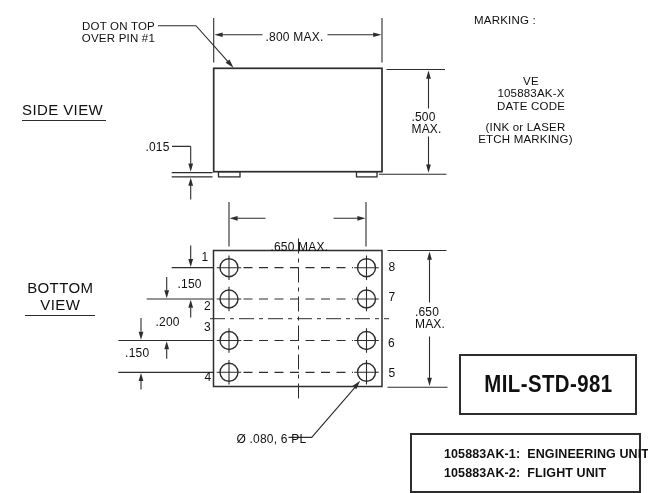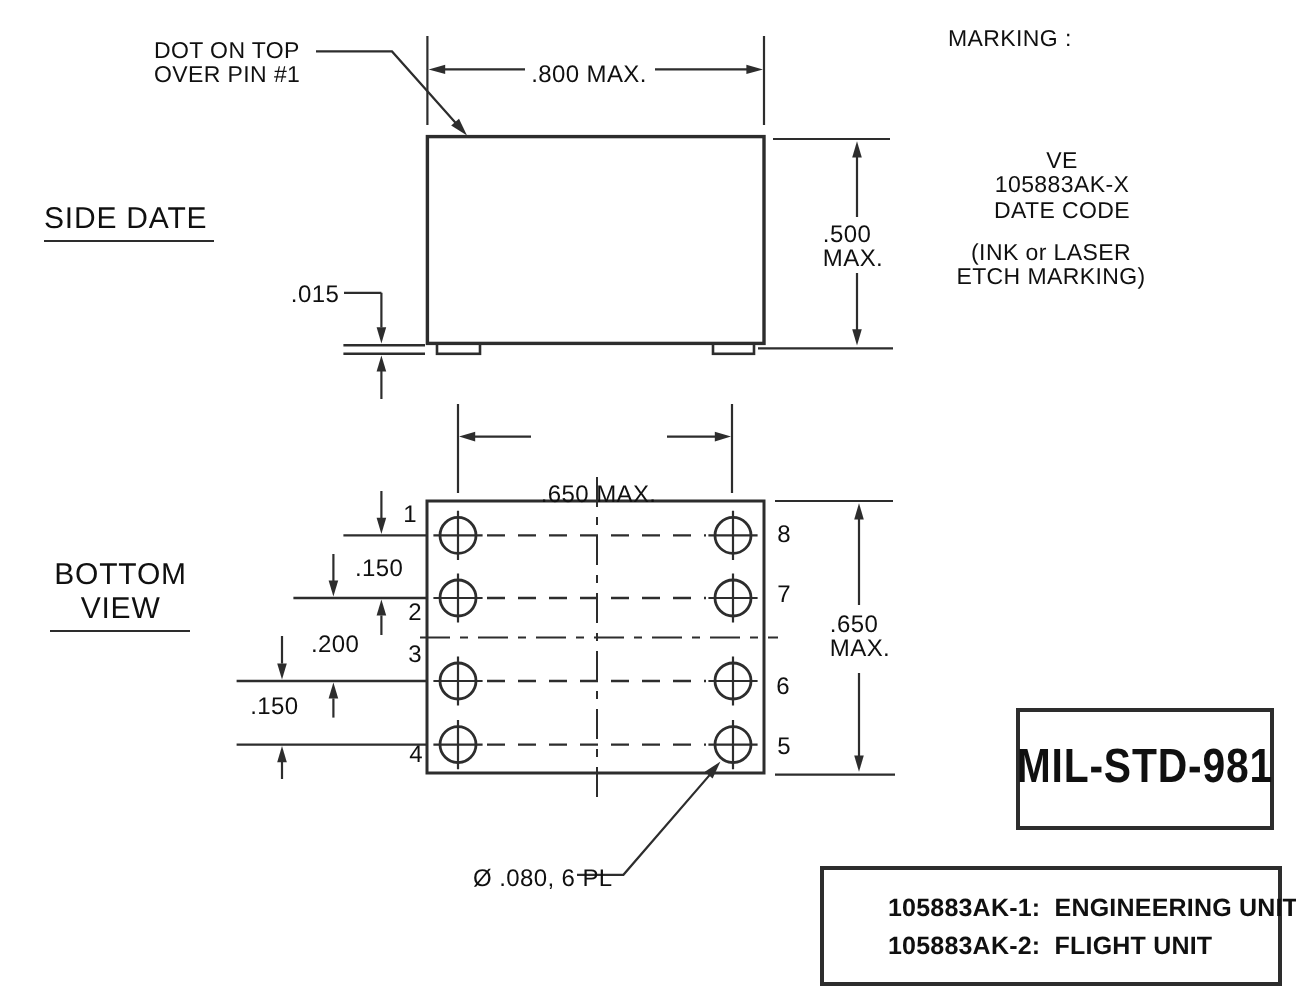--- a/index.html
+++ b/index.html
@@ -18,21 +18,21 @@
     font-size:15px;letter-spacing:.4px;border-bottom:1.6px solid var(--line,#2d2d2d);
     padding:0 3px 3px 0;line-height:1;
   }
   .view-title-2l{
     font-size:15px;letter-spacing:.4px;text-align:center;line-height:17px;
     border-bottom:1.6px solid var(--line,#2d2d2d);padding-bottom:2px;
   }
   .marking-head{font-size:11.5px;line-height:1;}
   .marking-block{text-align:center;font-size:11.5px;line-height:12.5px;transform:translateX(-50%);margin-top:40px;}
   .badge-box{
-    position:absolute;left:508px;top:354px;width:129px;height:60.7px;
+    position:absolute;left:459px;top:354px;width:178px;height:60.7px;
     border:2.3px solid var(--line,#2d2d2d);box-sizing:border-box;
     display:flex;align-items:center;justify-content:center;
   }
   .badge-text{font-weight:bold;font-size:24px;letter-spacing:.5px;transform:scaleX(.85);white-space:nowrap;}
   .legend-box{
     position:absolute;left:410px;top:433.3px;width:231px;height:59.4px;
     border:2.3px solid var(--line,#2d2d2d);box-sizing:border-box;
     padding:9.5px 0 0 8px;
   }
   .legend-row{font-weight:bold;font-size:12.5px;line-height:19.4px;white-space:pre;letter-spacing:.1px;margin-left:24px;}
@@ -152,28 +152,28 @@
       <polygon class="ah" points="429.5,251.6 427.1,259.7 431.9,259.7"></polygon>
       <polygon class="ah" points="429.5,385.9 427.1,377.8 431.9,377.8"></polygon>
     </g>
 
     <g>
       <path class="s" d="M288.5,437.4 H311.7 L355,387.3" stroke-width="1.1"></path>
       <polygon class="ah" points="360.2,380.8 356.3,389.3 352.4,385.9"></polygon>
     </g>
   </svg>
 
-  <div class="lbl" style="left:77px;top:20px;width:78px;text-align:left;font-size:11.5px;line-height:12px;">
+  <div class="lbl" style="left:77px;top:20px;width:78px;text-align:right;font-size:11.5px;line-height:12px;">
     <div>DOT ON TOP</div>
     <div>OVER PIN #1</div>
   </div>
 
   <div class="lbl ctr" style="left:294.5px;top:37px;">.800 MAX.</div>
 
-  <div class="lbl view-title" style="left:22px;top:101.5px;">SIDE DATE</div>
+  <div class="lbl view-title" style="left:22px;top:101.5px;">SIDE VIEW</div>
 
   <div class="lbl ctr" style="left:157.5px;top:146.8px;">.015</div>
 
   <div class="lbl dimstack" style="left:426.5px;top:110.5px;transform:translateX(-50%);">
     <div>.500</div>
     <div>MAX.</div>
   </div>
 
   <div class="lbl marking-head" style="left:474px;top:14.5px;">MARKING :</div>
   <div class="lbl marking-block" style="left:531px;top:34.8px;">

